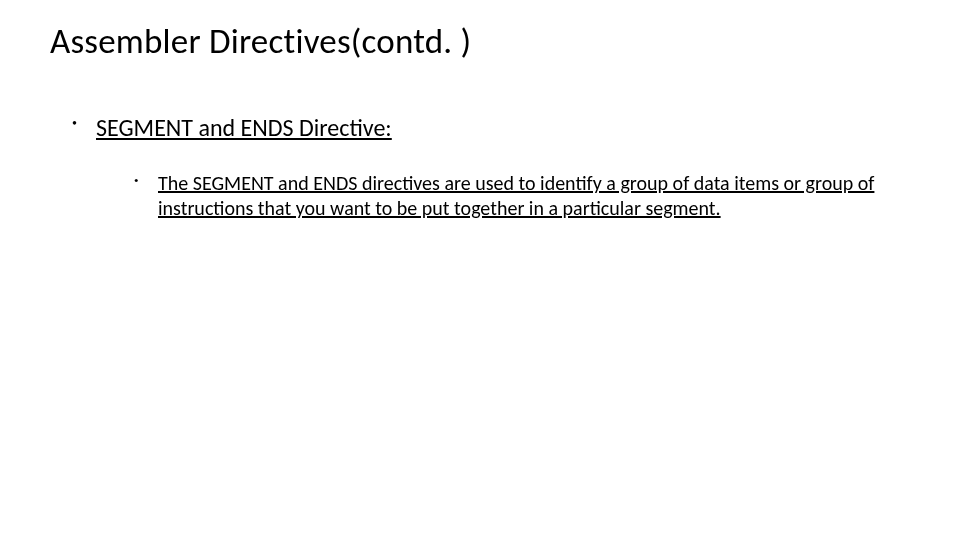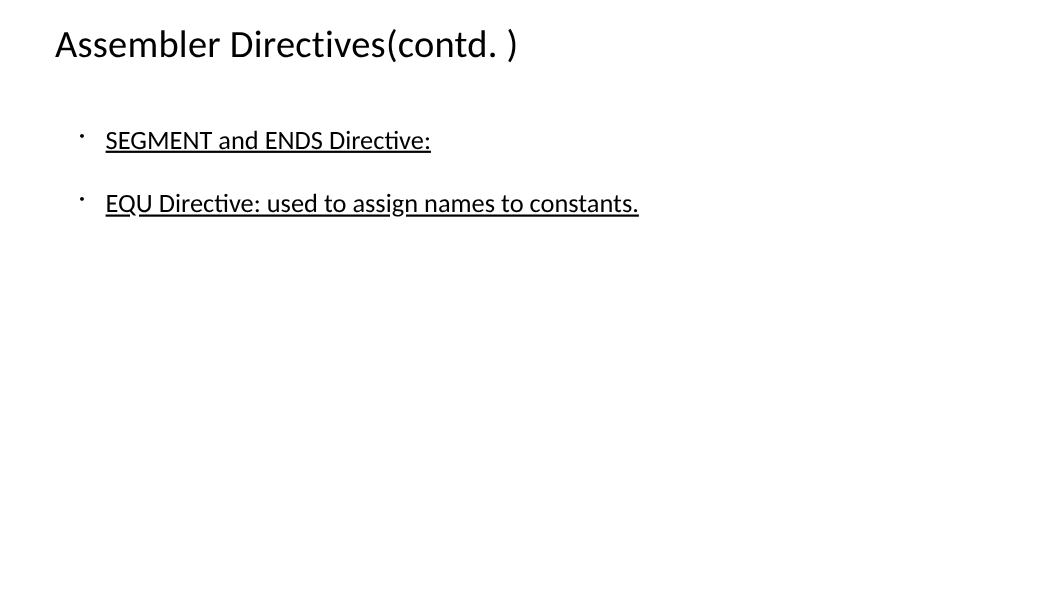--- a/index.html
+++ b/index.html
@@ -70,19 +70,19 @@
 </head>
 <body>
 
 <div class="slide">
   <h1 class="title">Assembler Directives(contd. )</h1>
 
   <ul class="level1">
     <li>
       <span>SEGMENT and ENDS Directive:</span>
       <ul class="level2">
+        <li>
+          <span>The SEGMENT and ENDS directives are used to identify a group of data items or group of instructions that you want to be put together in a particular segment.</span>
+        </li>
       </ul>
-    </li>
-    <li>
-      <span>EQU Directive: used to assign names to constants.</span>
     </li>
   </ul>
 </div>
 
 </body></html>

